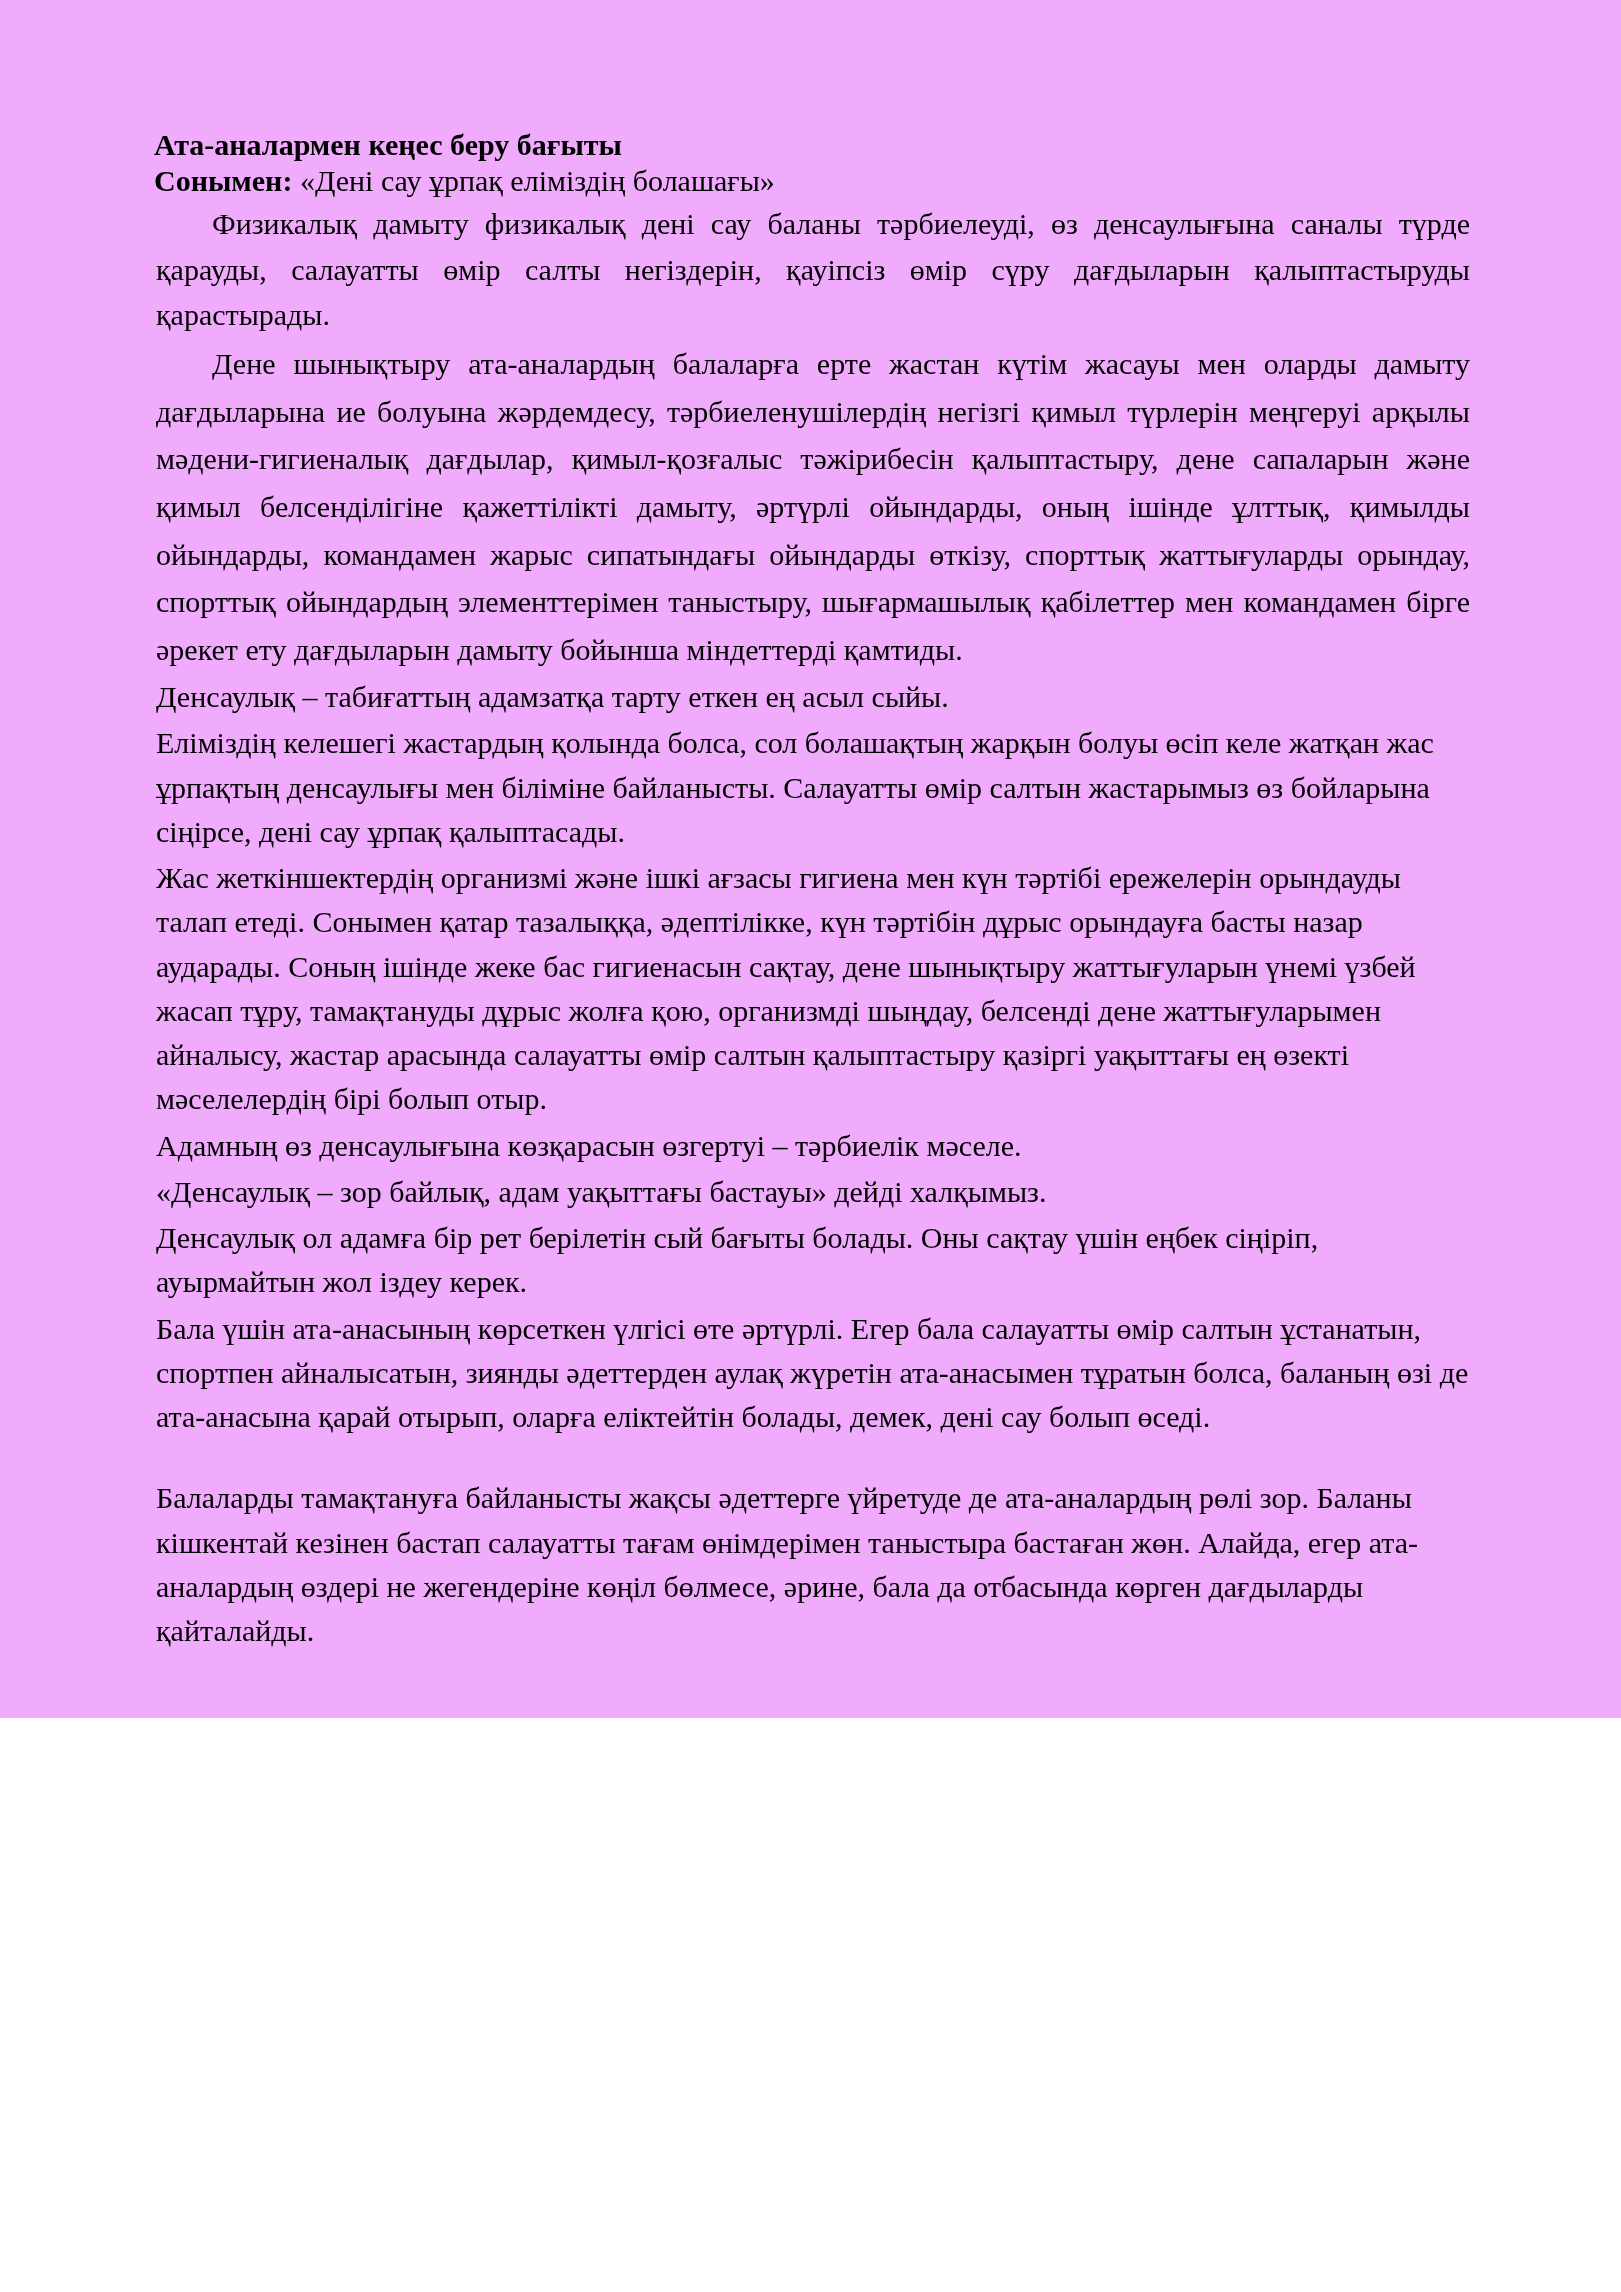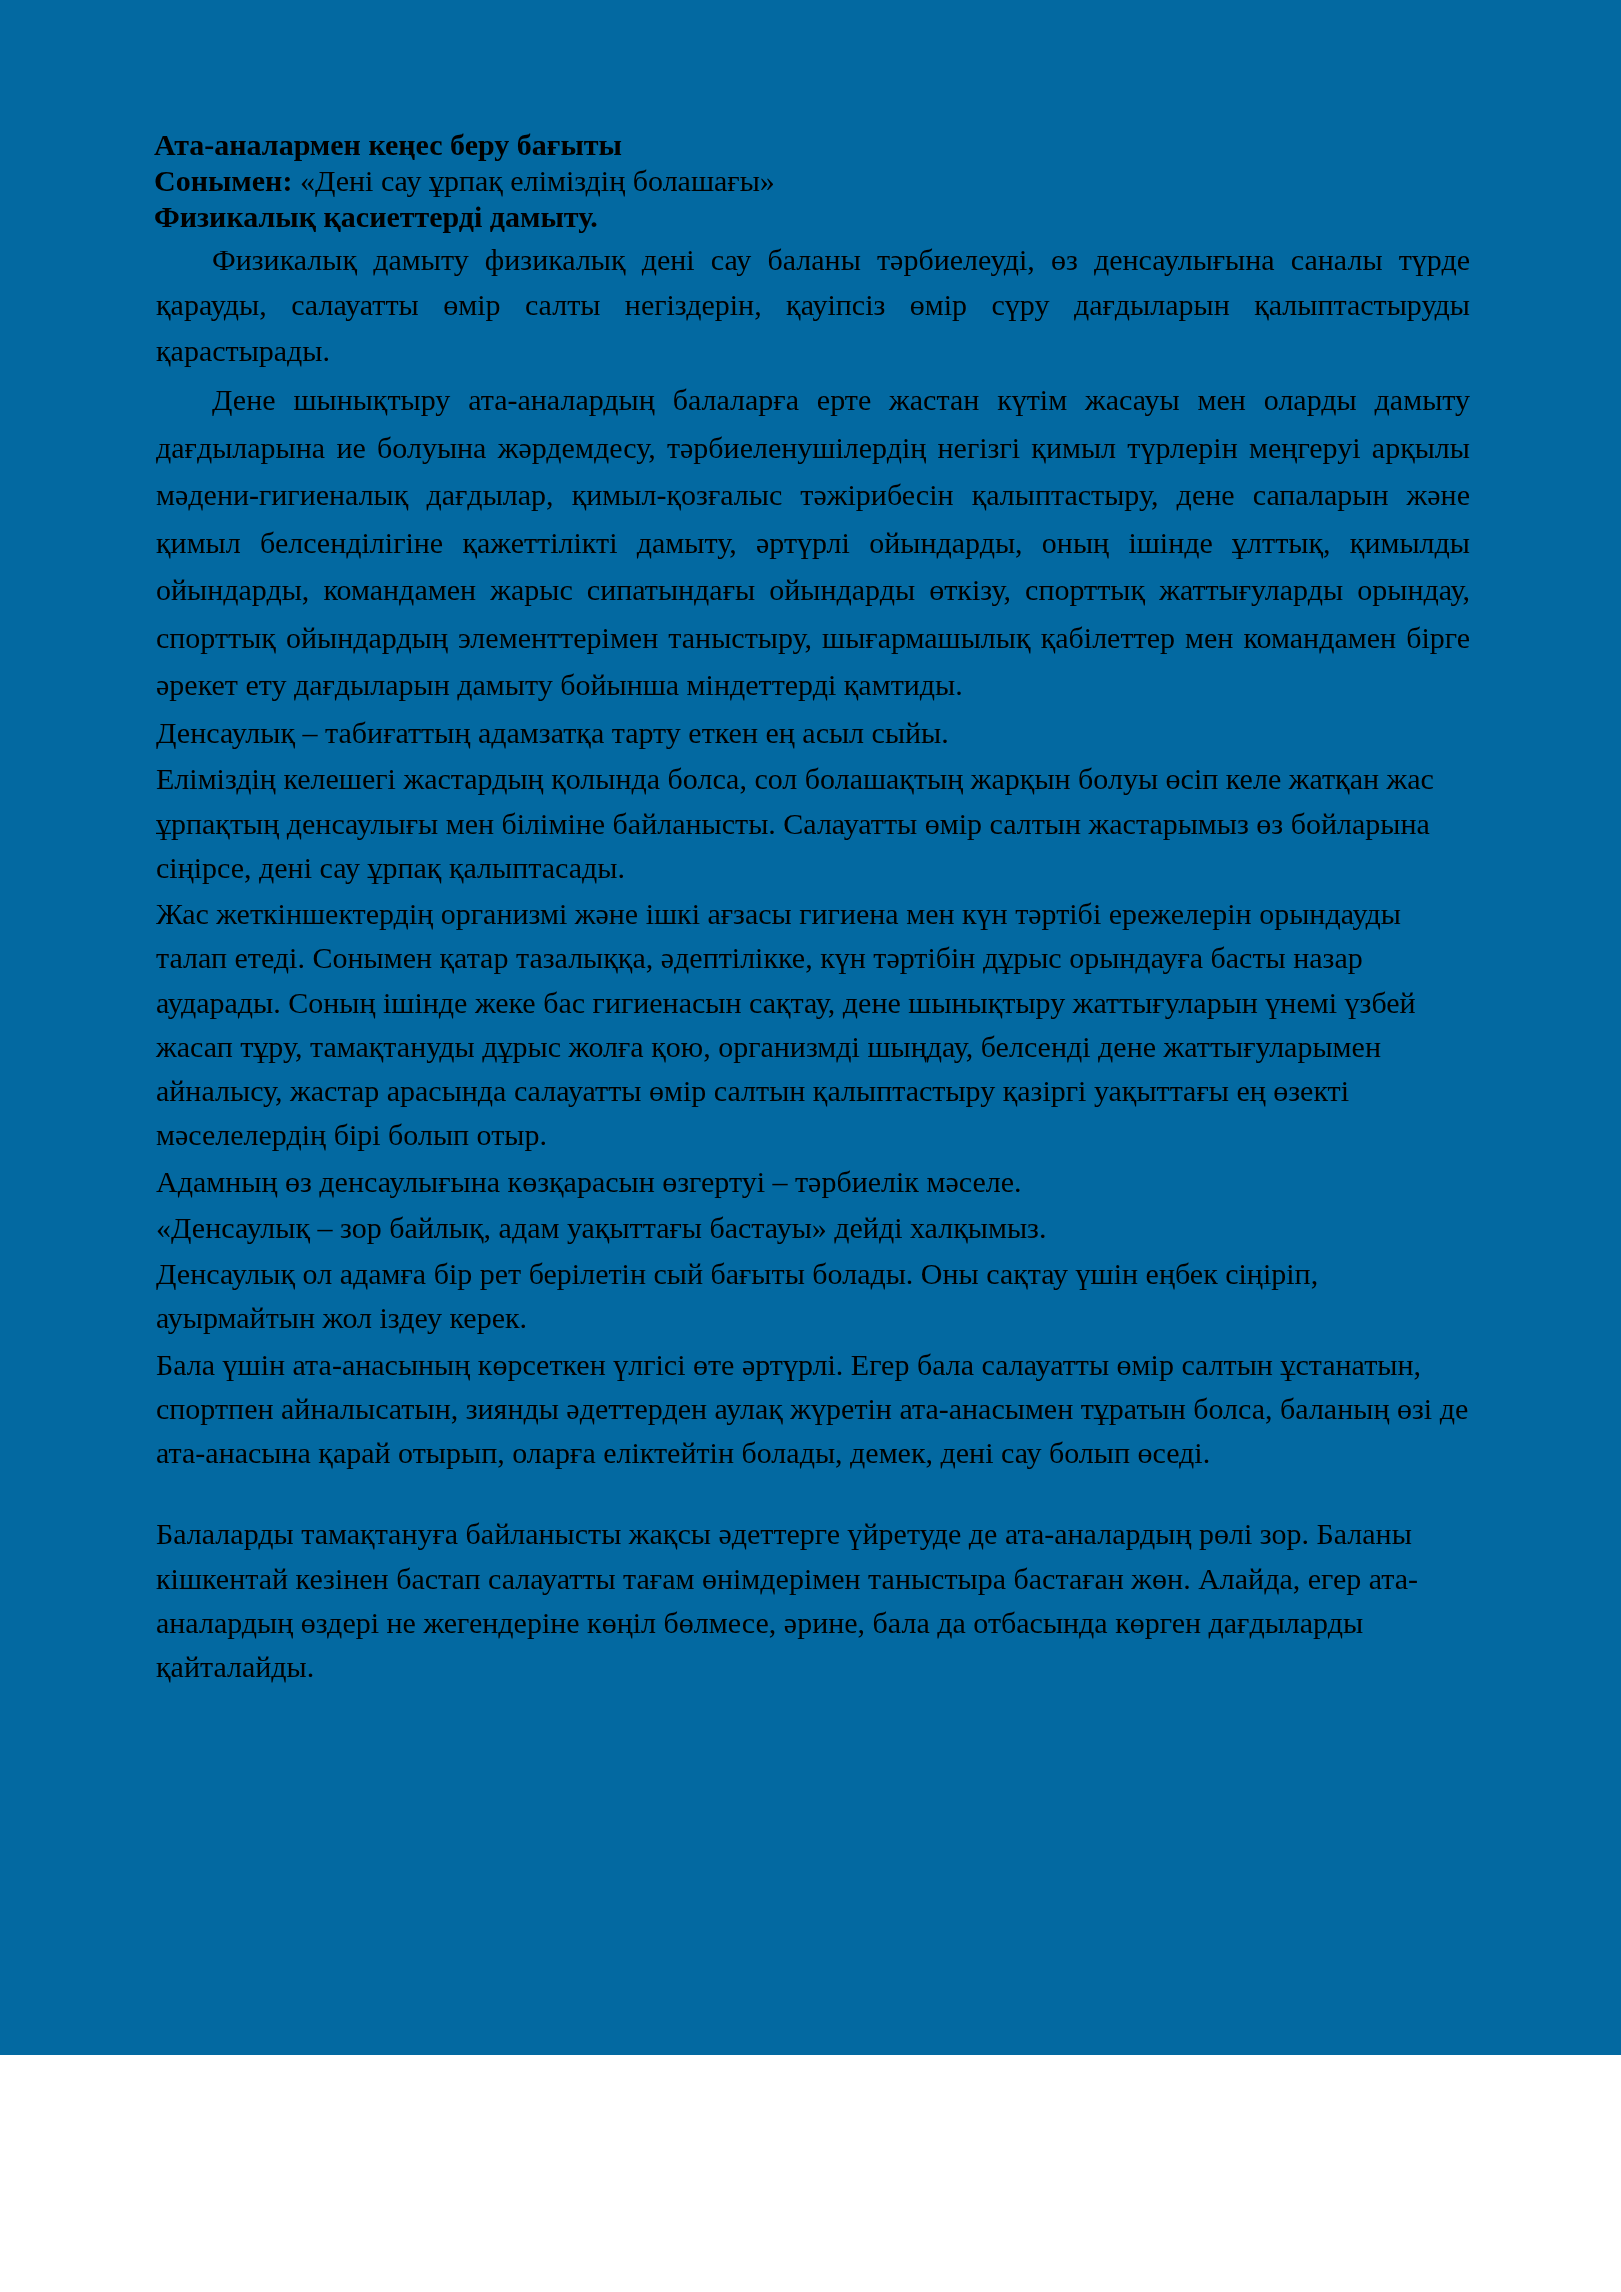--- a/index.html
+++ b/index.html
@@ -8,23 +8,23 @@
     padding: 0;
     background: #ffffff;
   }
   body {
     font-family: "Liberation Serif", "DejaVu Serif", serif;
     color: #000000;
   }
   .page {
     position: relative;
     width: 1621px;
-    height: 2055px;
+    height: 1718px;
     margin: 0 auto;
-    background: #0369a1;
+    background: #f0abfc;
     box-sizing: border-box;
     overflow: hidden;
   }
   .content {
     position: absolute;
     left: 154px;
     top: 127px;
     width: 1318px;
   }
   .heading-block {
@@ -68,21 +68,20 @@
 </style>
 </head>
 <body>
 
 <div class="page">
   <div class="content">
 
     <div class="heading-block">
       <div class="heading-line">Ата-аналармен кеңес беру бағыты</div>
       <div class="heading-line"><span>Сонымен:</span><span class="normal"> «Дені сау ұрпақ еліміздің болашағы»</span></div>
-      <div class="heading-line">Физикалық қасиеттерді дамыту.</div>
     </div>
 
     <p class="para justified">Физикалық дамыту физикалық дені сау баланы тәрбиелеуді, өз денсаулығына саналы түрде қарауды, салауатты өмір салты негіздерін, қауіпсіз өмір сүру дағдыларын қалыптастыруды қарастырады.</p>
 
     <p class="para justified para-p2">Дене шынықтыру ата-аналардың балаларға ерте жастан күтім жасауы мен оларды дамыту дағдыларына ие болуына жәрдемдесу, тәрбиеленушілердің негізгі қимыл түрлерін меңгеруі арқылы мәдени-гигиеналық дағдылар, қимыл-қозғалыс тәжірибесін қалыптастыру, дене сапаларын және қимыл белсенділігіне қажеттілікті дамыту, әртүрлі ойындарды, оның ішінде ұлттық, қимылды ойындарды, командамен жарыс сипатындағы ойындарды өткізу, спорттық жаттығуларды орындау, спорттық ойындардың элементтерімен таныстыру, шығармашылық қабілеттер мен командамен бірге әрекет ету дағдыларын дамыту бойынша міндеттерді қамтиды.</p>
 
     <p class="para plain plain-tight">Денсаулық – табиғаттың адамзатқа тарту еткен ең асыл сыйы.</p>
 
     <p class="para plain plain-tight">Еліміздің келешегі жастардың қолында болса, сол болашақтың жарқын болуы өсіп келе жатқан жас ұрпақтың денсаулығы мен біліміне байланысты. Салауатты өмір салтын жастарымыз өз бойларына сіңірсе, дені сау ұрпақ қалыптасады.</p>
 

